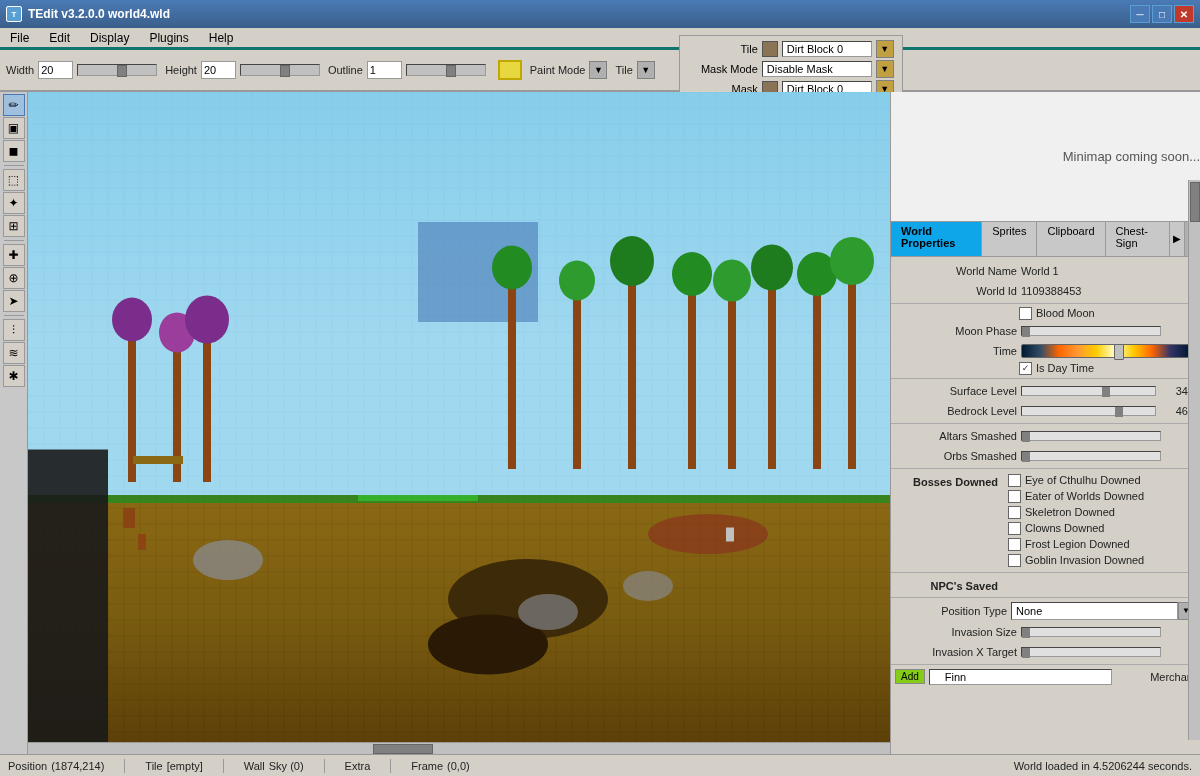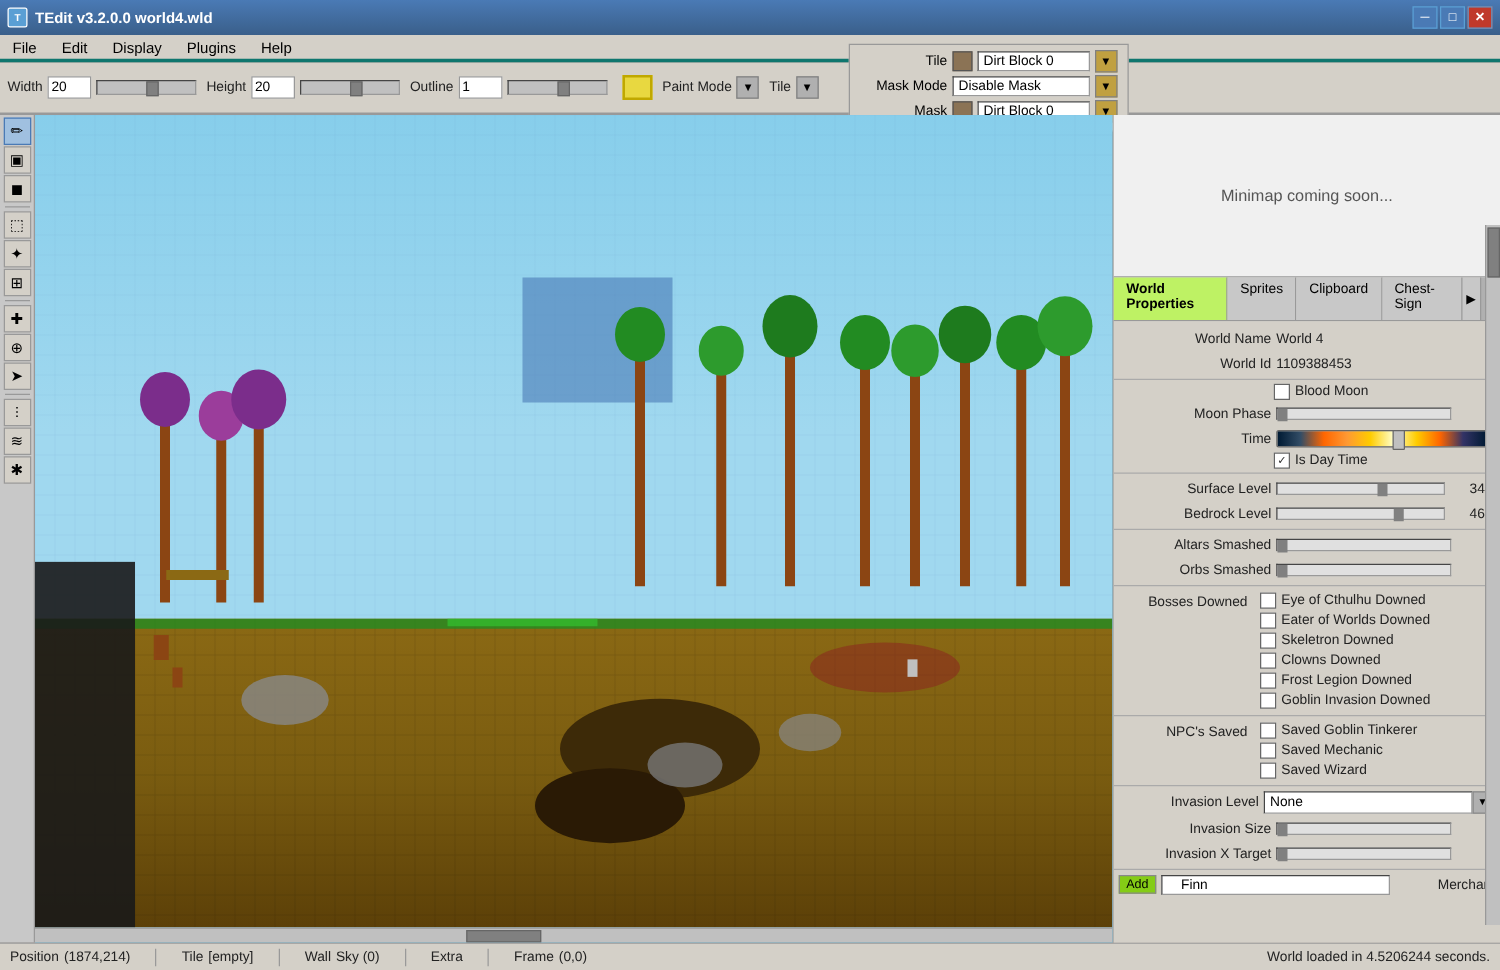--- a/index.html
+++ b/index.html
@@ -192,40 +192,40 @@
       flex-direction: column;
     }
 
     
     #minimap {
       height: 130px;
       background: #f0f0f0;
       border-bottom: 1px solid #999;
       display: flex;
       align-items: center;
-      justify-content: center;
+      justify-content: flex-end;
       color: #555;
       font-size: 13px;
     }
 
     
     #right-tabs {
       display: flex;
       background: #c8c8c8;
       border-bottom: 1px solid #999;
     }
     .right-tab {
       padding: 3px 10px;
       font-size: 11px;
       cursor: pointer;
       border-right: 1px solid #999;
       background: #c8c8c8;
     }
     .right-tab.active {
-      background: #bef264;
+      background: #0ea5e9;
       border-bottom: none;
       font-weight: bold;
     }
     .right-tab-arrow {
       margin-left: auto;
       width: 18px;
       display: flex; align-items: center; justify-content: center;
       cursor: pointer;
       font-size: 10px;
     }
@@ -415,20 +415,21 @@
     }
 
     .bosses-section-label {
       width: 105px;
       text-align: right;
       font-size: 11px;
       flex-shrink: 0;
       padding-right: 4px;
       align-self: flex-start;
       padding-top: 3px;
+      font-weight: bold;
     }
 
     .invasion-row {
       display: flex;
       align-items: center;
       padding: 2px 6px;
     }
   </style>
 </head>
 <body>
@@ -624,21 +625,21 @@
       <div class="right-tab">Chest-Sign</div>
       <div style="flex:1;background:#c8c8c8;border-bottom:1px solid #999;"></div>
       <div class="right-tab-arrow">▶</div>
       <div class="utilities-label">World</div>
     </div>
 
     <div id="world-props">
 
       <div class="prop-row">
         <span class="prop-label prop-row-label-area">World Name</span>
-        <span class="prop-value">World 4</span>
+        <span class="prop-value">World 1</span>
       </div>
 
       <div class="prop-row">
         <span class="prop-label prop-row-label-area">World Id</span>
         <span class="prop-value">1109388453</span>
       </div>
       <div class="section-divider"></div>
 
       <div class="checkbox-row" style="padding-left:128px;">
         <div class="checkbox"></div>
@@ -728,39 +729,25 @@
           <div class="checkbox-row">
             <div class="checkbox"></div>
             <span class="checkbox-label">Goblin Invasion Downed</span>
           </div>
         </div>
       </div>
       <div class="section-divider"></div>
 
       <div class="prop-row" style="align-items:flex-start;padding-top:2px;">
         <span class="prop-label bosses-section-label">NPC's Saved</span>
-        <div style="display:flex;flex-direction:column;gap:1px;">
-          <div class="checkbox-row">
-            <div class="checkbox"></div>
-            <span class="checkbox-label">Saved Goblin Tinkerer</span>
-          </div>
-          <div class="checkbox-row">
-            <div class="checkbox"></div>
-            <span class="checkbox-label">Saved Mechanic</span>
-          </div>
-          <div class="checkbox-row">
-            <div class="checkbox"></div>
-            <span class="checkbox-label">Saved Wizard</span>
-          </div>
-        </div>
       </div>
       <div class="section-divider"></div>
 
       <div class="invasion-row">
-        <span class="prop-label" style="width:110px;text-align:right;">Invasion Level</span>
+        <span class="prop-label" style="width:110px;text-align:right;">Position Type</span>
         <div style="display:flex;align-items:center;flex:1;margin-left:4px;">
           <div style="flex:1;background:white;border:1px inset #999;height:18px;font-size:11px;padding:1px 4px;display:flex;align-items:center;">None</div>
           <div class="prop-select-arrow">▼</div>
         </div>
       </div>
 
       <div class="prop-row">
         <span class="prop-label prop-row-label-area">Invasion Size</span>
         <div class="prop-slider" style="width:80px;">
           <div class="prop-slider-thumb" style="left:0;"></div>

